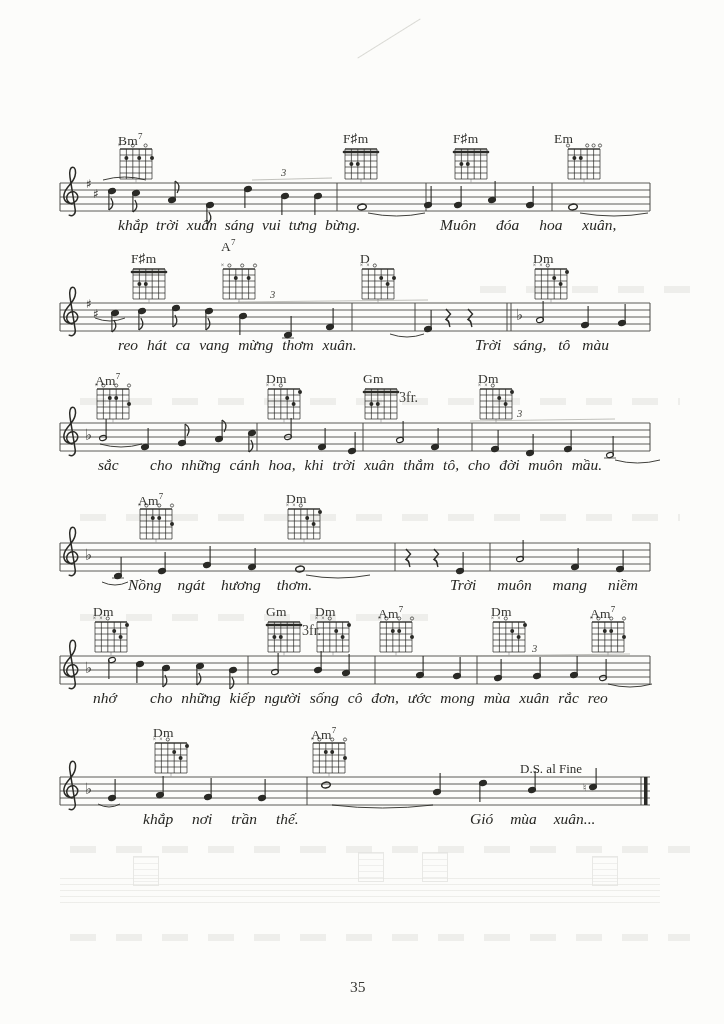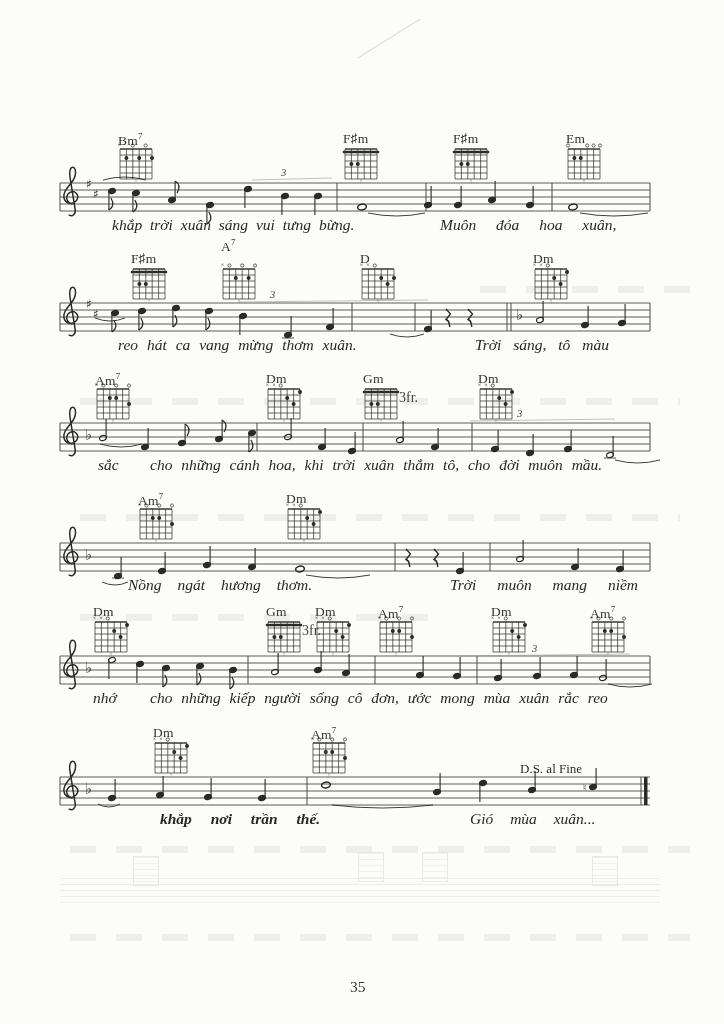--- a/index.html
+++ b/index.html
@@ -927,23 +927,23 @@
           <text x="583" y="790.5" font-size="10" font-family="DejaVu Sans, sans-serif" fill="#2a2a26">♮</text>
         </g>
         <path d="M98,804 Q109,810 120,804" fill="none" stroke="#2a2a26" stroke-width="0.9"></path>
         <path d="M332,805 Q382.5,811 433,805" fill="none" stroke="#2a2a26" stroke-width="0.9"></path>
       </g>
     </svg>
   <div id="overlays">
       <div class="chord-label" style="left: 118px; top: 131px;"><span>Bm</span><sup>7</sup></div>
       <div class="chord-label" style="left: 343px; top: 131px;"><span>F♯m</span></div>
       <div class="chord-label" style="left: 453px; top: 131px;"><span>F♯m</span></div>
-      <div class="chord-label" style="left: 566px; top: 131px;"><span>Em</span></div>
+      <div class="chord-label" style="left: 554px; top: 131px;"><span>Em</span></div>
       <div class="triplet-num" style="left: 281px; top: 167px;">3</div>
-      <div class="lyrics" style="left: 112px; top: 216px; word-spacing: 4px;">khắp trời xuân sáng vui tưng bừng.</div>
+      <div class="lyrics" style="left: 118px; top: 216px; word-spacing: 4px;">khắp trời xuân sáng vui tưng bừng.</div>
       <div class="lyrics" style="left: 440px; top: 216px; word-spacing: 16px;">Muôn đóa hoa xuân,</div>
       <div class="chord-label" style="left: 131px; top: 251px;"><span>F♯m</span></div>
       <div class="chord-label" style="left: 221px; top: 237px;"><span>A</span><sup>7</sup></div>
       <div class="chord-label" style="left: 360px; top: 251px;"><span>D</span></div>
       <div class="chord-label" style="left: 533px; top: 251px;"><span>Dm</span></div>
       <div class="triplet-num" style="left: 270px; top: 289px;">3</div>
       <div class="lyrics" style="left: 118px; top: 336px; word-spacing: 5px;">reo hát ca vang mừng thơm xuân.</div>
       <div class="lyrics" style="left: 475px; top: 336px; word-spacing: 8px;">Trời sáng, tô màu</div>
       <div class="chord-label" style="left: 95px; top: 371px;"><span>Am</span><sup>7</sup></div>
       <div class="chord-label" style="left: 266px; top: 371px;"><span>Dm</span></div>
@@ -963,18 +963,18 @@
       <div class="chord-label" style="left: 315px; top: 604px;"><span>Dm</span></div>
       <div class="chord-label" style="left: 378px; top: 604px;"><span>Am</span><sup>7</sup></div>
       <div class="chord-label" style="left: 491px; top: 604px;"><span>Dm</span></div>
       <div class="chord-label" style="left: 590px; top: 604px;"><span>Am</span><sup>7</sup></div>
       <div class="triplet-num" style="left: 532px; top: 643px;">3</div>
       <div class="lyrics" style="left: 93px; top: 689px; word-spacing: 0px;">nhớ</div>
       <div class="lyrics" style="left: 150px; top: 689px; word-spacing: 5px;">cho những kiếp người sống cô đơn, ước mong mùa xuân rắc reo</div>
       <div class="chord-label" style="left: 153px; top: 725px;"><span>Dm</span></div>
       <div class="chord-label" style="left: 311px; top: 725px;"><span>Am</span><sup>7</sup></div>
       <div class="ds-fine" style="left: 520px; top: 761px;">D.S. al Fine</div>
-      <div class="lyrics" style="left: 160px; top: 810px; word-spacing: 15px; font-weight: bold;">khắp nơi trần thế.</div>
+      <div class="lyrics" style="left: 143px; top: 810px; word-spacing: 15px;">khắp nơi trần thế.</div>
       <div class="lyrics" style="left: 470px; top: 810px; word-spacing: 13px; font-style: italic;">Gió mùa xuân...</div>
     </div>
 
   <div class="pageno">35</div>
 </div>
 
 </body></html>

